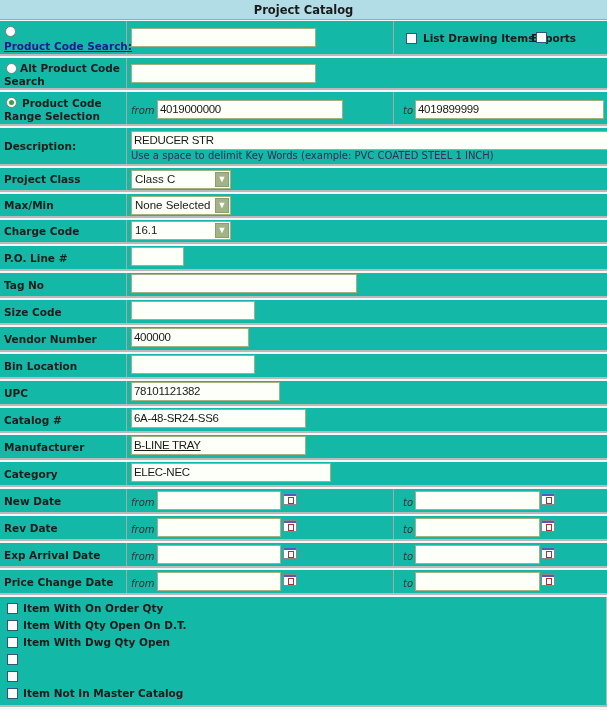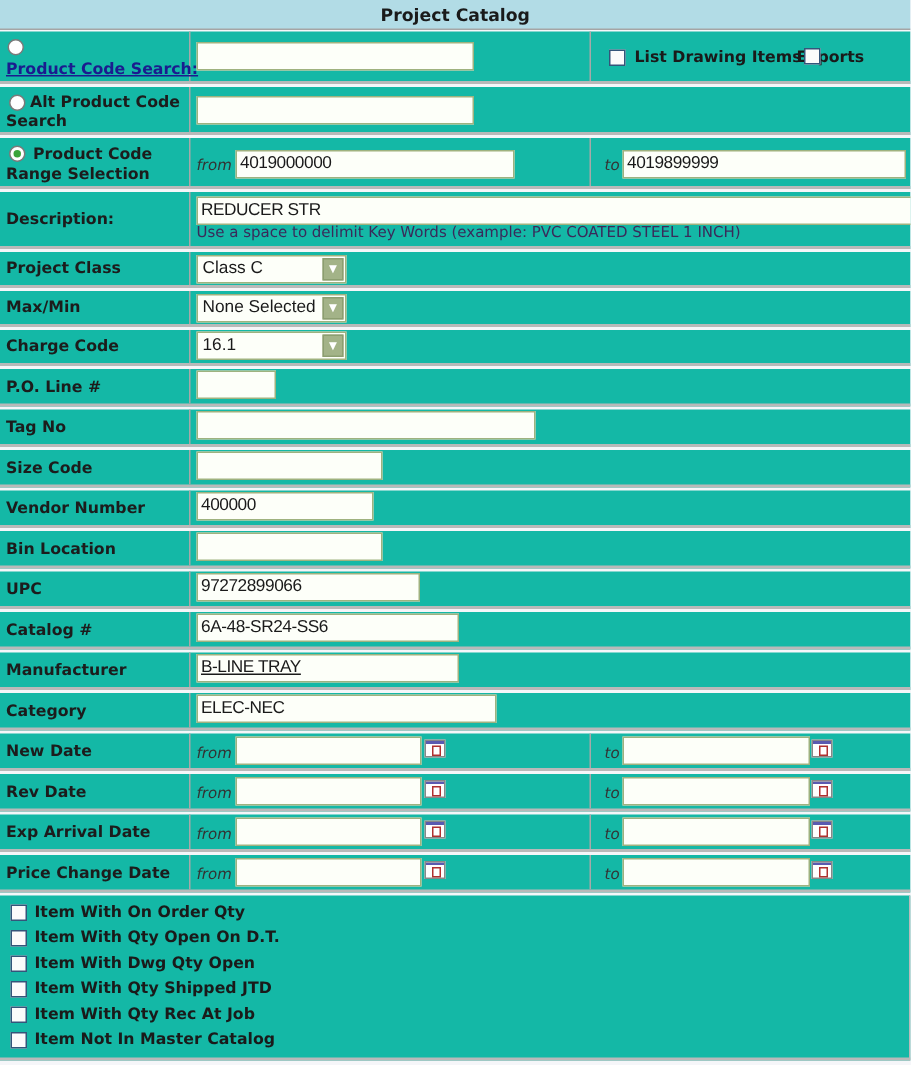--- a/index.html
+++ b/index.html
@@ -134,21 +134,21 @@
 <div class="row" style="top:327px;height:25px;">
   <div class="lbl">Vendor Number</div>
   <div class="inp" style="left:131px;top:1px;width:118px;">400000</div>
 </div>
 <div class="row" style="top:354px;height:25px;">
   <div class="lbl">Bin Location</div>
   <div class="inp" style="left:131px;top:1px;width:124px;"></div>
 </div>
 <div class="row" style="top:381px;height:25px;">
   <div class="lbl">UPC</div>
-  <div class="inp" style="left:131px;top:1px;width:149px;">97272899066</div>
+  <div class="inp" style="left:131px;top:1px;width:149px;">78101121382</div>
 </div>
 <div class="row" style="top:408px;height:25px;">
   <div class="lbl">Catalog #</div>
   <div class="inp" style="left:131px;top:1px;width:175px;">6A-48-SR24-SS6</div>
 </div>
 <div class="row" style="top:435px;height:25px;">
   <div class="lbl">Manufacturer</div>
   <div class="inp" style="left:131px;top:1px;width:175px;text-decoration:underline;">B-LINE TRAY</div>
 </div>
 <div class="row" style="top:462px;height:25px;">
@@ -198,18 +198,16 @@
 </div>
 
 <div class="row" style="top:597px;height:110px;border-right:1px solid #b9b9b9;">
   <span class="chk" style="left:7px;top:6px;"></span>
   <span class="flag-lbl" style="top:5px;">Item With On Order Qty</span>
   <span class="chk" style="left:7px;top:23px;"></span>
   <span class="flag-lbl" style="top:22px;">Item With Qty Open On D.T.</span>
   <span class="chk" style="left:7px;top:40px;"></span>
   <span class="flag-lbl" style="top:39px;">Item With Dwg Qty Open</span>
   <span class="chk" style="left:7px;top:57px;"></span>
-  <span class="flag-lbl" style="top:56px;">Item With Qty Shipped JTD</span>
   <span class="chk" style="left:7px;top:74px;"></span>
-  <span class="flag-lbl" style="top:73px;">Item With Qty Rec At Job</span>
   <span class="chk" style="left:7px;top:91px;"></span>
   <span class="flag-lbl" style="top:90px;">Item Not In Master Catalog</span>
 </div>
 
 </body></html>

